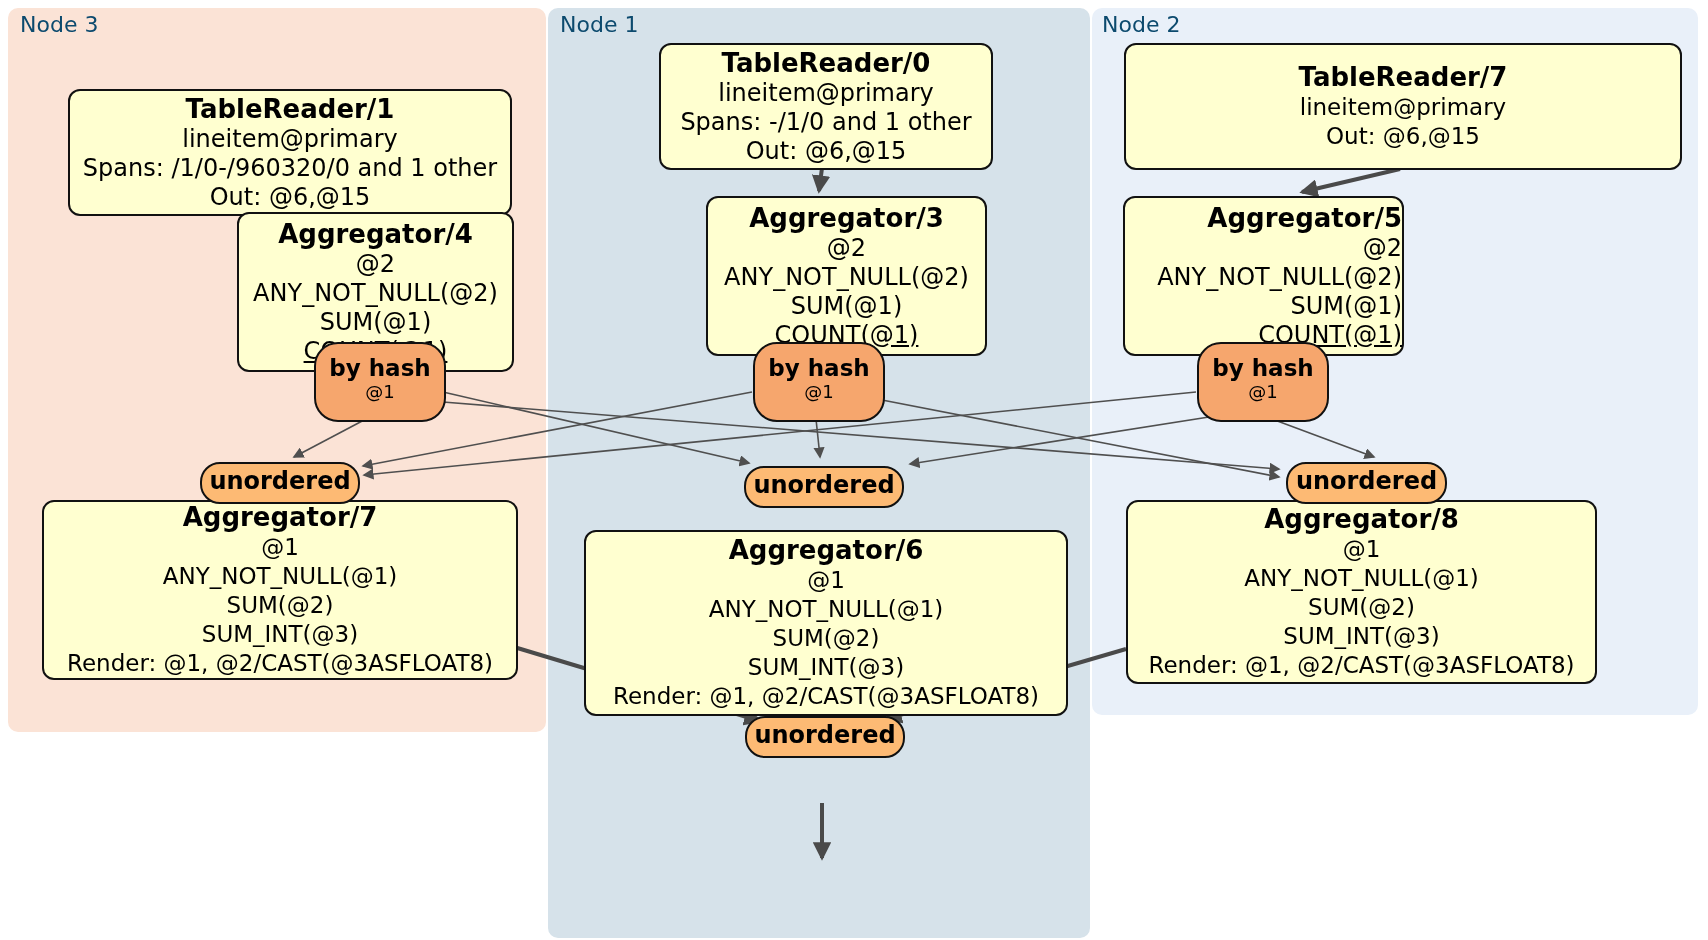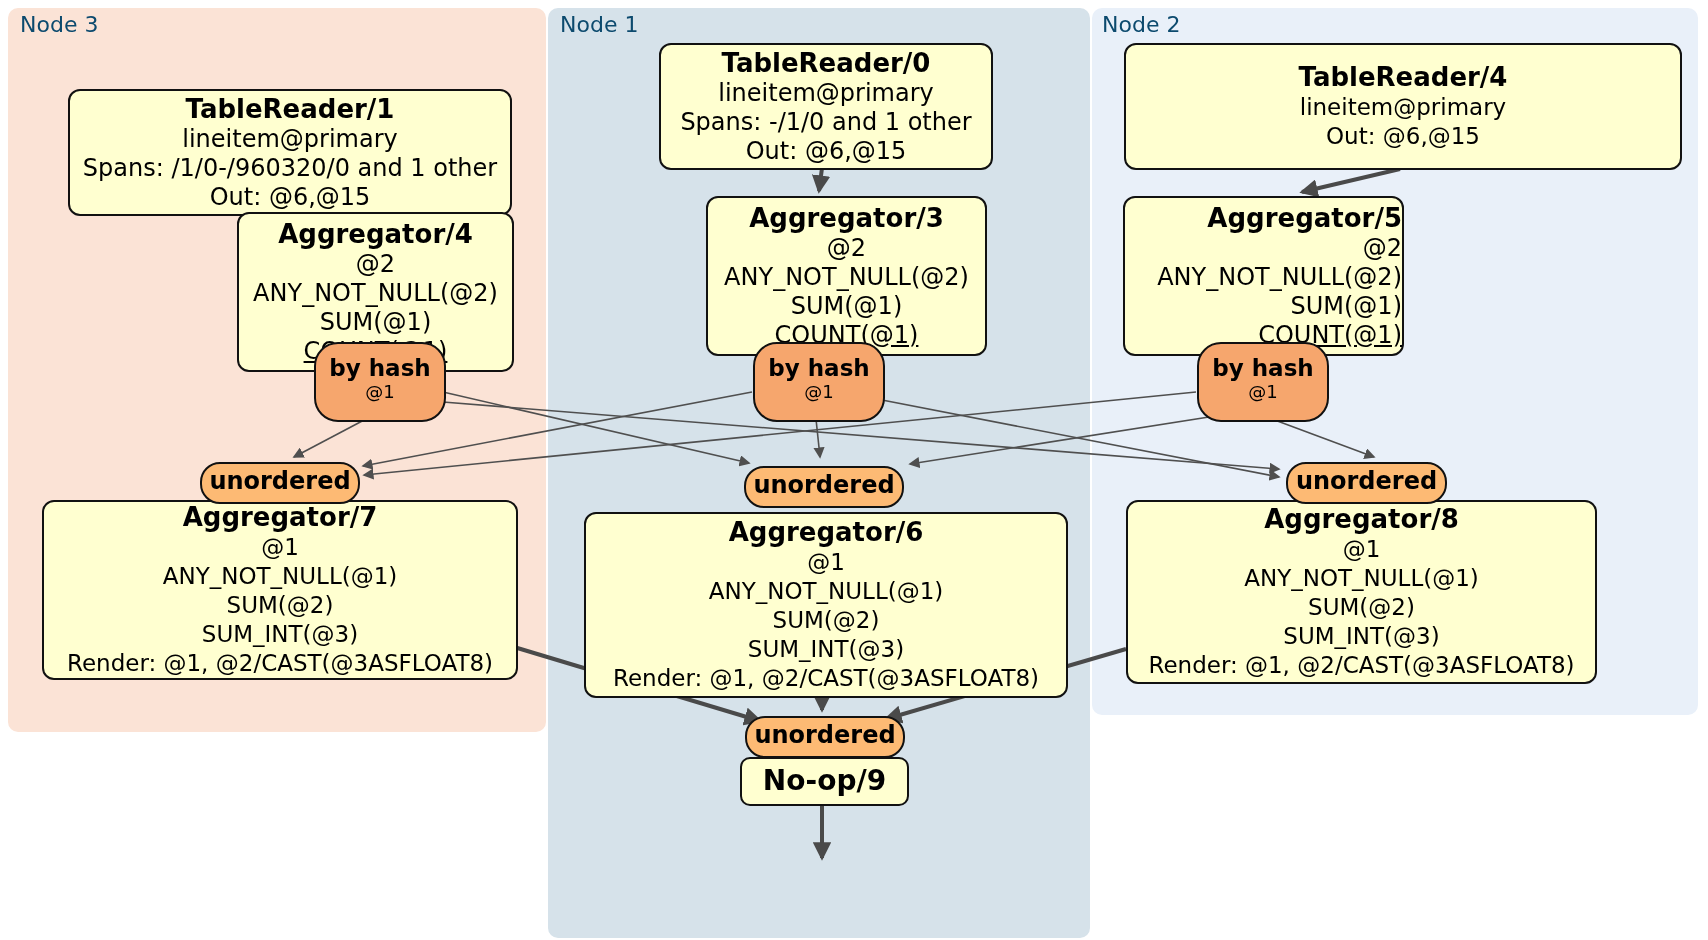--- a/index.html
+++ b/index.html
@@ -124,31 +124,31 @@
     <div class="underline">COUNT(@1)</div>
   </div>
 
   <div class="router" style="left:753px; top:342px; width:128px; height:76px;">
     <div class="rlabel">by hash</div>
     <div class="rkey">@1</div>
   </div>
 
   <div class="sync" style="left:744px; top:466px; width:156px; height:38px;">unordered</div>
 
-  <div class="pbox small-font" style="left:584px; top:512px; width:480px; height:182px;">
+  <div class="pbox small-font" style="left:584px; top:530px; width:480px; height:182px;">
     <div class="title">Aggregator/6</div>
     <div>@1</div>
     <div>ANY_NOT_NULL(@1)</div>
     <div>SUM(@2)</div>
     <div>SUM_INT(@3)</div>
     <div>Render: @1, @2/CAST(@3ASFLOAT8)</div>
   </div>
 
   <div class="pbox small-font" style="left:1124px; top:43px; width:554px; height:123px;">
-    <div class="title">TableReader/4</div>
+    <div class="title">TableReader/7</div>
     <div>lineitem@primary</div>
     <div>Out: @6,@15</div>
   </div>
 
   <div class="pbox" style="left:1123px; top:196px; width:277px; height:156px;align-items:flex-end;">
     <div class="title">Aggregator/5</div>
     <div>@2</div>
     <div>ANY_NOT_NULL(@2)</div>
     <div>SUM(@1)</div>
     <div class="underline">COUNT(@1)</div>
@@ -165,16 +165,15 @@
     <div class="title">Aggregator/8</div>
     <div>@1</div>
     <div>ANY_NOT_NULL(@1)</div>
     <div>SUM(@2)</div>
     <div>SUM_INT(@3)</div>
     <div>Render: @1, @2/CAST(@3ASFLOAT8)</div>
   </div>
 
   <div class="sync" style="left:745px; top:716px; width:156px; height:38px;">unordered</div>
 
-  <div class="endbox" style="left:740px; top:757px; width:165px; height:45px; line-height:43px;">No-op/9</div>
 
 
 </div>
 
 </body></html>

